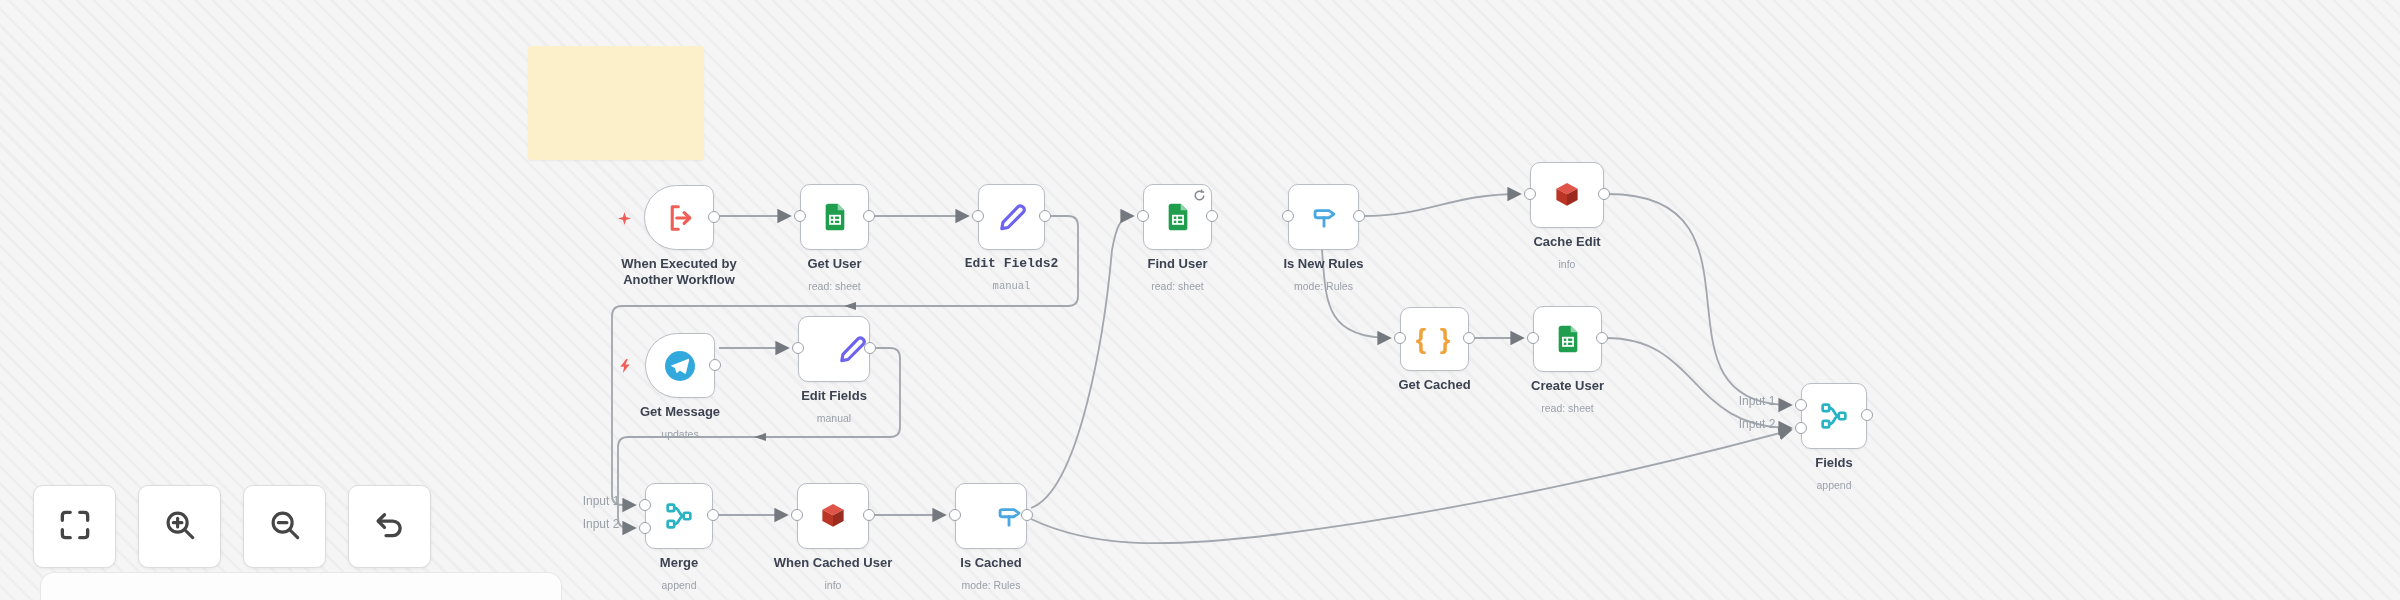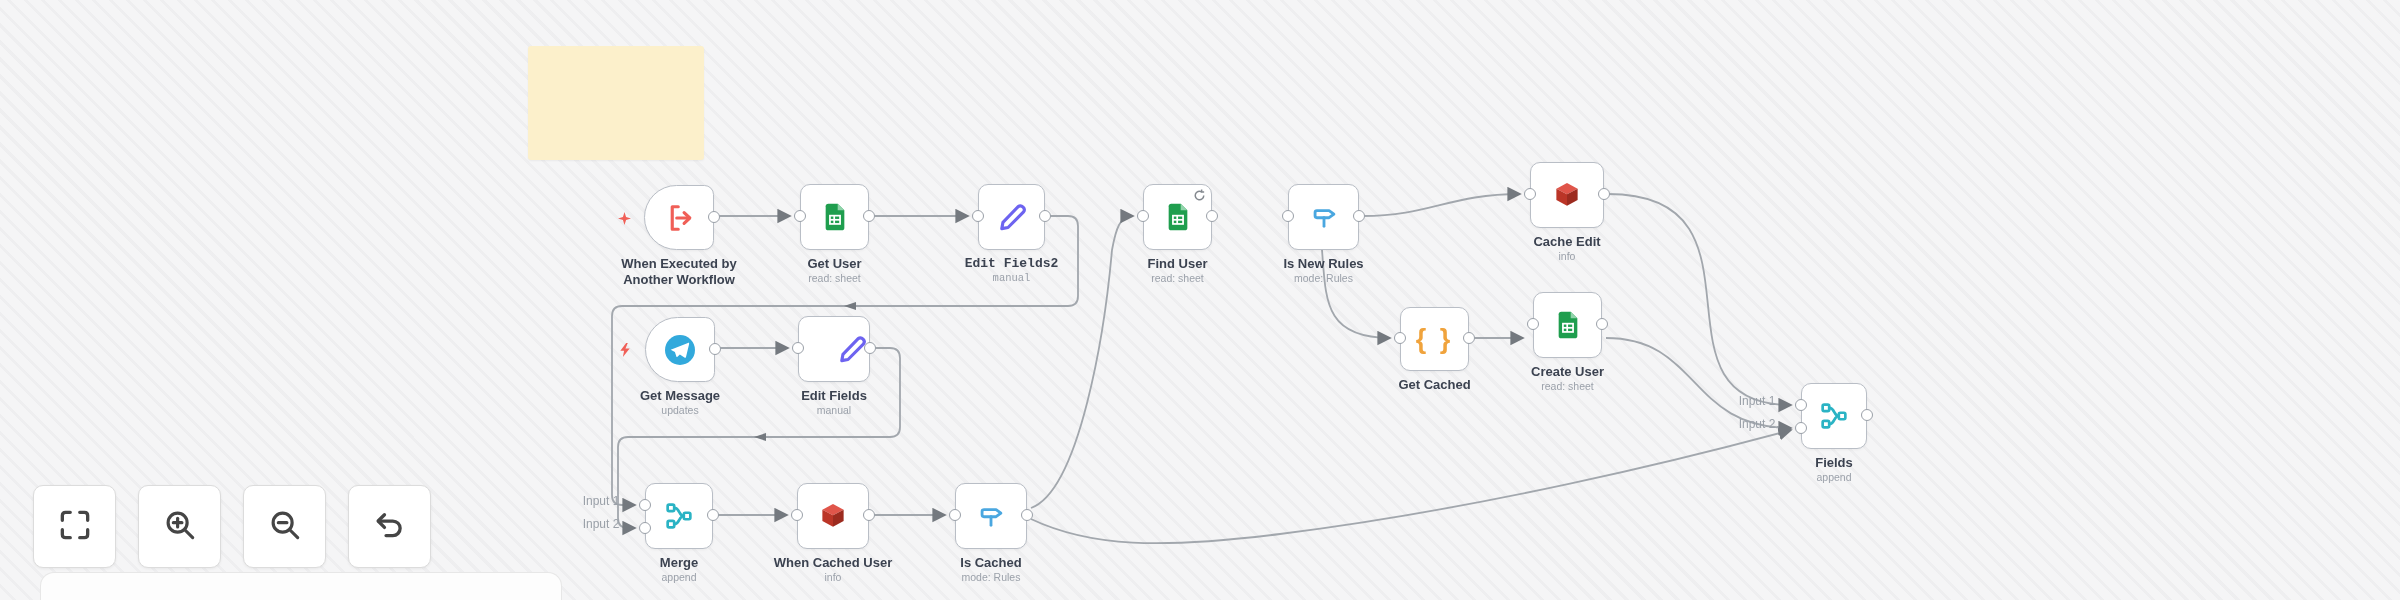--- a/index.html
+++ b/index.html
@@ -21,21 +21,21 @@
     display:flex; align-items:center; justify-content:center;
   }
   .node.trigger{border-radius:34px 10px 10px 34px;}
   .node .icon{display:flex; align-items:center; justify-content:center;}
   .braces{color:#f0a33c; font-weight:700; font-size:27px; letter-spacing:3px;}
   .node-label{
     position:absolute; top:100%; left:50%; transform:translateX(-50%);
     margin-top:7px; width:150px; text-align:center;
   }
   .node-title{font-size:13px; font-weight:700; color:#3b4250; line-height:1.25;}
-  .node-sub{font-size:10.5px; color:#9ba1aa; margin-top:0;}
+  .node-sub{font-size:10.5px; color:#9ba1aa; margin-top:8px;}
   .port{
     position:absolute; width:12px; height:12px; box-sizing:border-box;
     background:#fff; border:1.7px solid #9aa0a8; border-radius:50%;
   }
   .port-label{
     position:absolute; left:-76px; width:62px; text-align:center;
     font-size:12px; color:#9aa0a8;
   }
   .trig-marker{position:absolute; left:-27px;}
   .badge{position:absolute; right:5px; top:4px; line-height:0;}
@@ -173,21 +173,21 @@
             <path d="M19.5 7.5 L12 11.5 V19.5 L19.5 15.5 Z" fill="#9c2b1f"></path>
           </svg>
         </span>
         <span class="port" style="left: -7px; top: 25px;"></span>
         <span class="port" style="right: -7px; top: 25px;"></span>
         <div class="node-label">
           <div class="node-title">Cache Edit</div>
           <div class="node-sub">info</div>
         </div>
       </div>
-      <div class="node trigger" style="left: 645px; top: 317px; width: 68px; height: 63px;">
+      <div class="node trigger" style="left: 645px; top: 333px; width: 68px; height: 63px;">
         <span class="icon">
           <svg width="36" height="36" viewBox="0 0 24 24">
             <circle cx="12" cy="12" r="10" fill="#32a9dc"></circle>
             <path d="M5.8 11.9 L17.3 7.3 c.55 -.2 .95 .12 .75 .85 L16 16.6 c-.15 .6 -.55 .75 -1.05 .45 L11.9 15 l-1.6 1.55 c-.3 .3 -.62 .2 -.72 -.2 L8.6 13.3 Z" fill="#ffffff"></path>
           </svg>
         </span>
         <span class="trig-marker" style="top: 24.5px;"><svg width="12" height="14" viewBox="0 0 10 12">
             <path d="M6 0 L1 6.6 H4.2 L3.2 12 L9 4.8 H5.4 L7.4 0 Z" fill="#f05f57"></path>
           </svg></span>
         <span class="port" style="right: -7px; top: 24.5px;"></span>
@@ -212,21 +212,21 @@
       <div class="node" style="left: 1400px; top: 307px; width: 67px; height: 62px;">
         <span class="icon">
           <span class="braces">{ }</span>
         </span>
         <span class="port" style="left: -7px; top: 24px;"></span>
         <span class="port" style="right: -7px; top: 24px;"></span>
         <div class="node-label">
           <div class="node-title">Get Cached</div>
         </div>
       </div>
-      <div class="node" style="left: 1533px; top: 292px; width: 67px; height: 64px;">
+      <div class="node" style="left: 1533px; top: 306px; width: 67px; height: 64px;">
         <span class="icon">
           <svg width="32" height="32" viewBox="0 0 24 24">
             <path d="M14 2 H7 a2 2 0 0 0 -2 2 v16 a2 2 0 0 0 2 2 h10 a2 2 0 0 0 2 -2 V7 Z" fill="#1f9e4e"></path>
             <path d="M14 2 L19 7 H14 Z" fill="#90d4aa"></path>
             <g stroke="#ffffff" stroke-width="1.3" fill="none">
               <rect x="8.2" y="11" width="7.6" height="6.2"></rect>
               <line x1="8.2" y1="14.1" x2="15.8" y2="14.1"></line>
               <line x1="11.4" y1="11" x2="11.4" y2="17.2"></line>
             </g>
           </svg>
@@ -266,21 +266,21 @@
             <path d="M19.5 7.5 L12 11.5 V19.5 L19.5 15.5 Z" fill="#9c2b1f"></path>
           </svg>
         </span>
         <span class="port" style="left: -7px; top: 25px;"></span>
         <span class="port" style="right: -7px; top: 25px;"></span>
         <div class="node-label">
           <div class="node-title">When Cached User</div>
           <div class="node-sub">info</div>
         </div>
       </div>
-      <div class="node" style="left: 955px; top: 483px; width: 70px; height: 64px;">
+      <div class="node" style="left: 955px; top: 483px; width: 70px; height: 64px; justify-content: flex-end;">
         <span class="icon">
           <svg width="34" height="34" viewBox="0 0 24 24" fill="none" stroke="#4aa7e0" stroke-width="2" stroke-linejoin="round" stroke-linecap="round">
             <path d="M7 7.5 H15.6 L19 10 L15.6 12.5 H7 A1.3 1.3 0 0 1 5.7 11.2 V8.8 A1.3 1.3 0 0 1 7 7.5 Z"></path>
             <path d="M12 12.5 V18.5"></path>
           </svg>
         </span>
         <span class="port" style="left: -7px; top: 25px;"></span>
         <span class="port" style="right: -7px; top: 25px;"></span>
         <div class="node-label">
           <div class="node-title">Is Cached</div>

